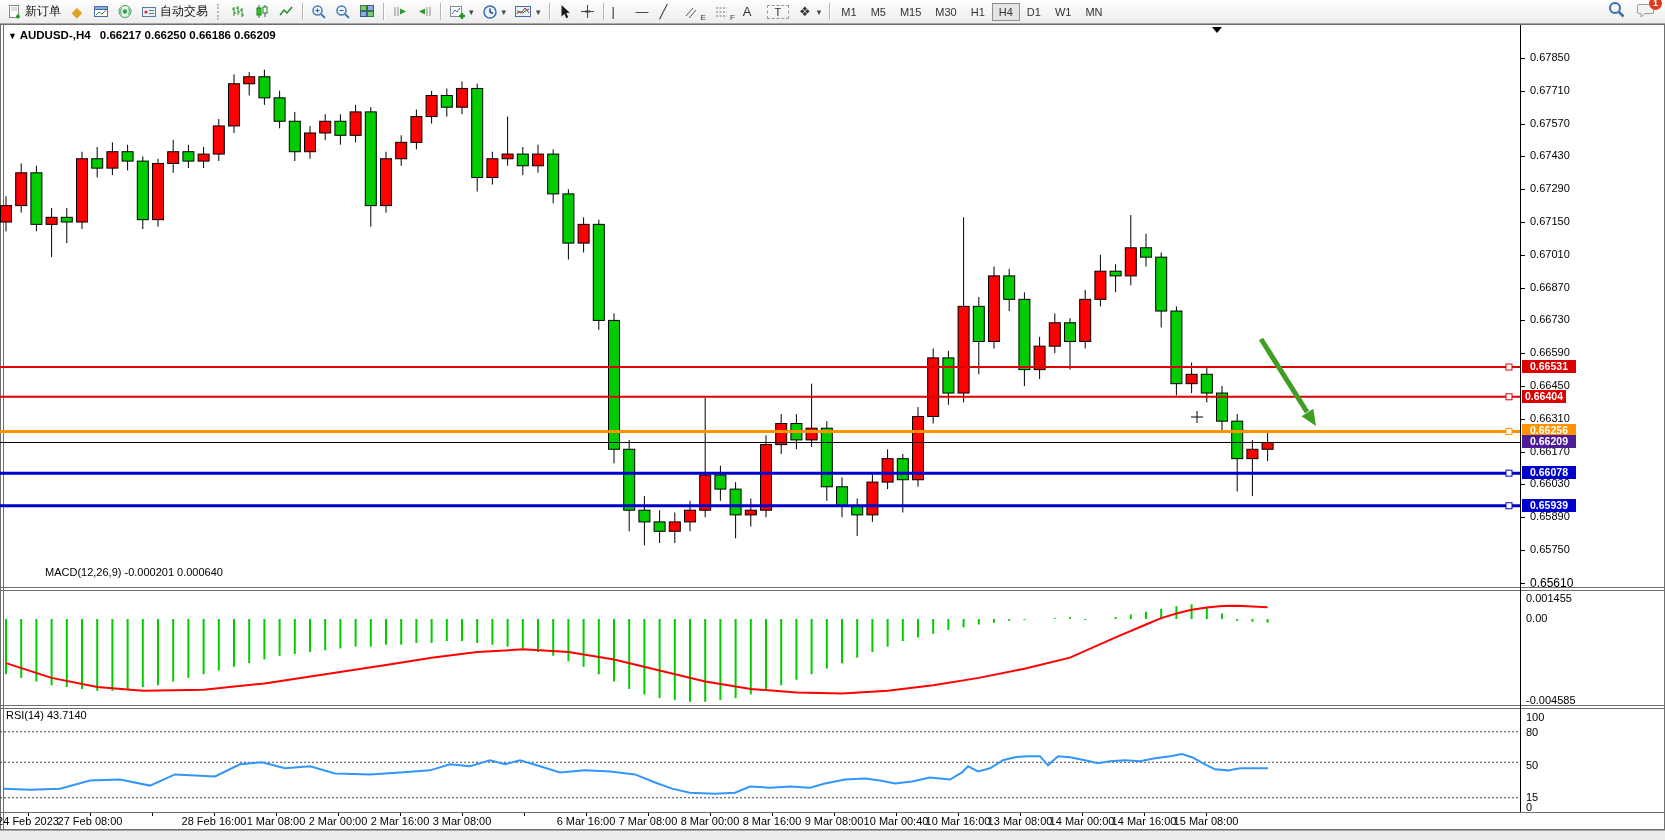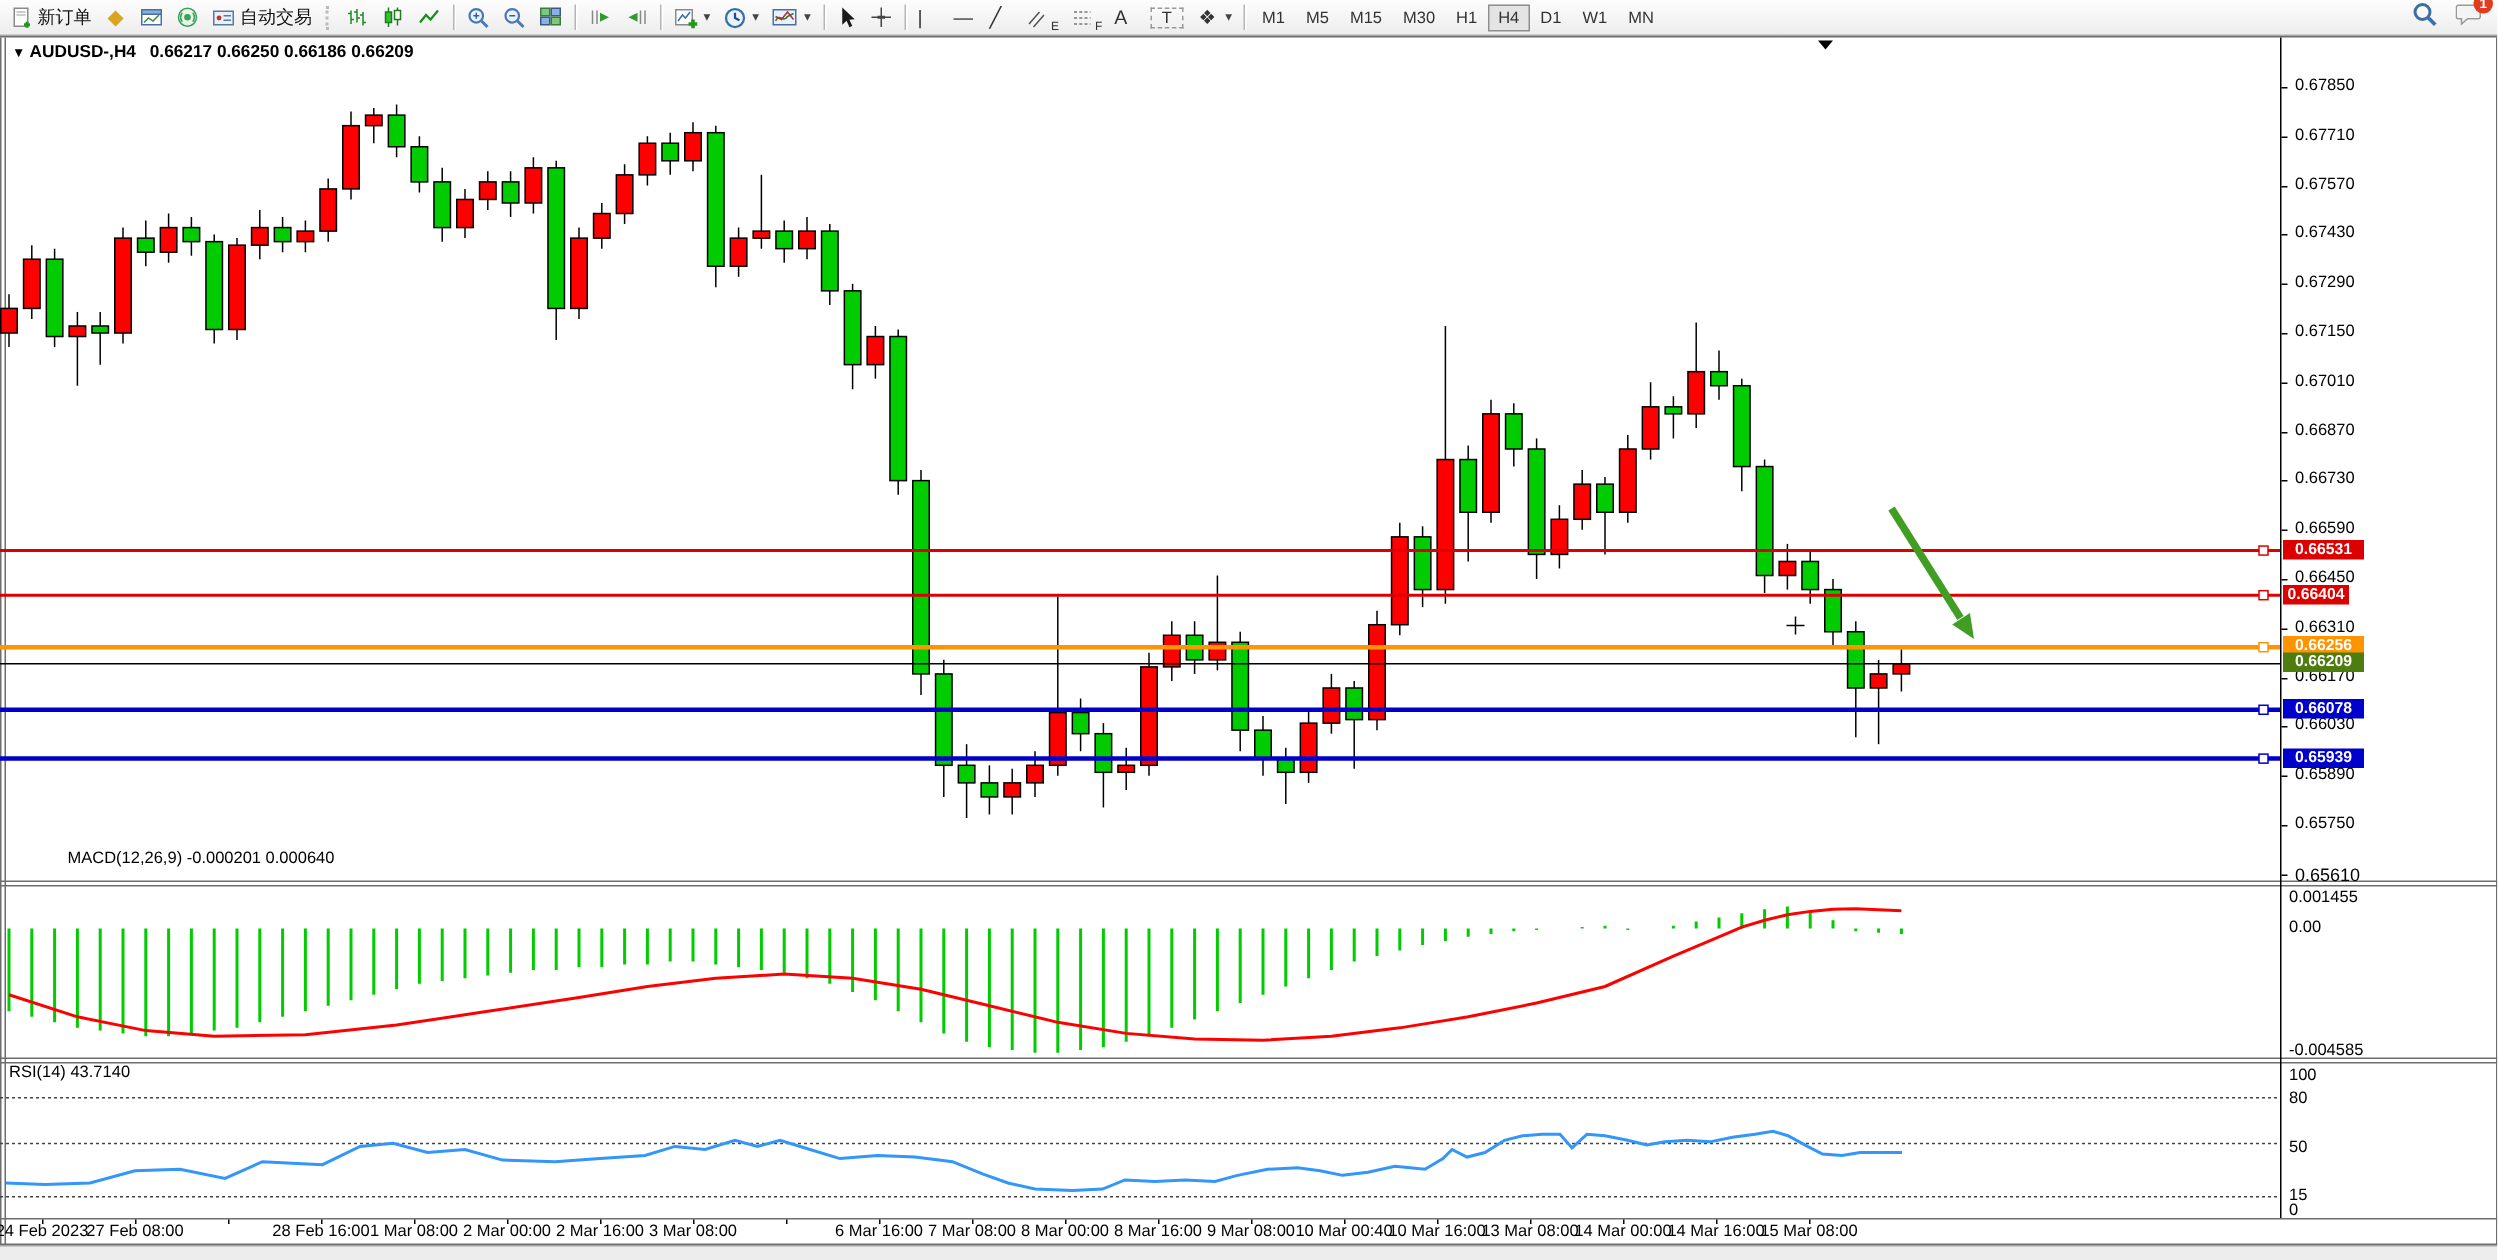--- a/index.html
+++ b/index.html
@@ -493,21 +493,21 @@
       <div style="position:absolute;left:1530px;top:510.22799999999893px;font-size:11px;color:#000;">0.65890</div>
       <div style="position:absolute;left:1521px;top:550.0300000000004px;width:4px;height:1px;background:#000;"></div>
       <div style="position:absolute;left:1530px;top:543.0300000000004px;font-size:11px;color:#000;">0.65750</div>
       <div style="position:absolute;left:1521px;top:582.8319999999994px;width:4px;height:1px;background:#000;"></div>
       <div style="position:absolute;left:1530px;top:575.8319999999994px;font-size:12px;color:#000;">0.65610</div>
       <div style="position:absolute;left:1522px;top:360.04170000000084px;width:54px;height:13px;background:#dd0000;color:#fff;font-size:10.5px;font-weight:bold;text-align:center;line-height:13px;">0.66531</div>
       <div style="position:absolute;left:1522px;top:389.7978000000007px;width:44px;height:13px;background:#dd0000;color:#fff;font-size:10.5px;font-weight:bold;text-align:center;line-height:13px;">0.66404</div>
       <div style="position:absolute;left:1522px;top:424.4741999999989px;width:54px;height:13px;background:#ff9400;color:#fff;font-size:10.5px;font-weight:bold;text-align:center;line-height:13px;">0.66256</div>
       <div style="position:absolute;left:1522px;top:466.179599999999px;width:54px;height:13px;background:#0000cc;color:#fff;font-size:10.5px;font-weight:bold;text-align:center;line-height:13px;">0.66078</div>
       <div style="position:absolute;left:1522px;top:498.7472999999991px;width:54px;height:13px;background:#0000cc;color:#fff;font-size:10.5px;font-weight:bold;text-align:center;line-height:13px;">0.65939</div>
-      <div style="position:absolute;left:1522px;top:435.4863000000008px;width:54px;height:13px;background:#4d7c0f;color:#fff;font-size:10.5px;font-weight:bold;text-align:center;line-height:13px;">0.66209</div>
+      <div style="position:absolute;left:1522px;top:435.4863000000008px;width:54px;height:13px;background:#4c1d95;color:#fff;font-size:10.5px;font-weight:bold;text-align:center;line-height:13px;">0.66209</div>
       <svg width="1520" height="115" class="paneSvg" style="top: 590px;">
         <line x1="6" y1="29" x2="6" y2="84.19999999999999" stroke="#00cc00" stroke-width="2"></line>
         <line x1="21.2" y1="29" x2="21.2" y2="87.88" stroke="#00cc00" stroke-width="2"></line>
         <line x1="36.4" y1="29" x2="36.4" y2="91.56" stroke="#00cc00" stroke-width="2"></line>
         <line x1="51.599999999999994" y1="29" x2="51.599999999999994" y2="95.24" stroke="#00cc00" stroke-width="2"></line>
         <line x1="66.8" y1="29" x2="66.8" y2="97.08" stroke="#00cc00" stroke-width="2"></line>
         <line x1="82" y1="29" x2="82" y2="98.91999999999999" stroke="#00cc00" stroke-width="2"></line>
         <line x1="97.19999999999999" y1="29" x2="97.19999999999999" y2="100.75999999999999" stroke="#00cc00" stroke-width="2"></line>
         <line x1="112.39999999999999" y1="29" x2="112.39999999999999" y2="100.75999999999999" stroke="#00cc00" stroke-width="2"></line>
         <line x1="127.6" y1="29" x2="127.6" y2="98.91999999999999" stroke="#00cc00" stroke-width="2"></line>

